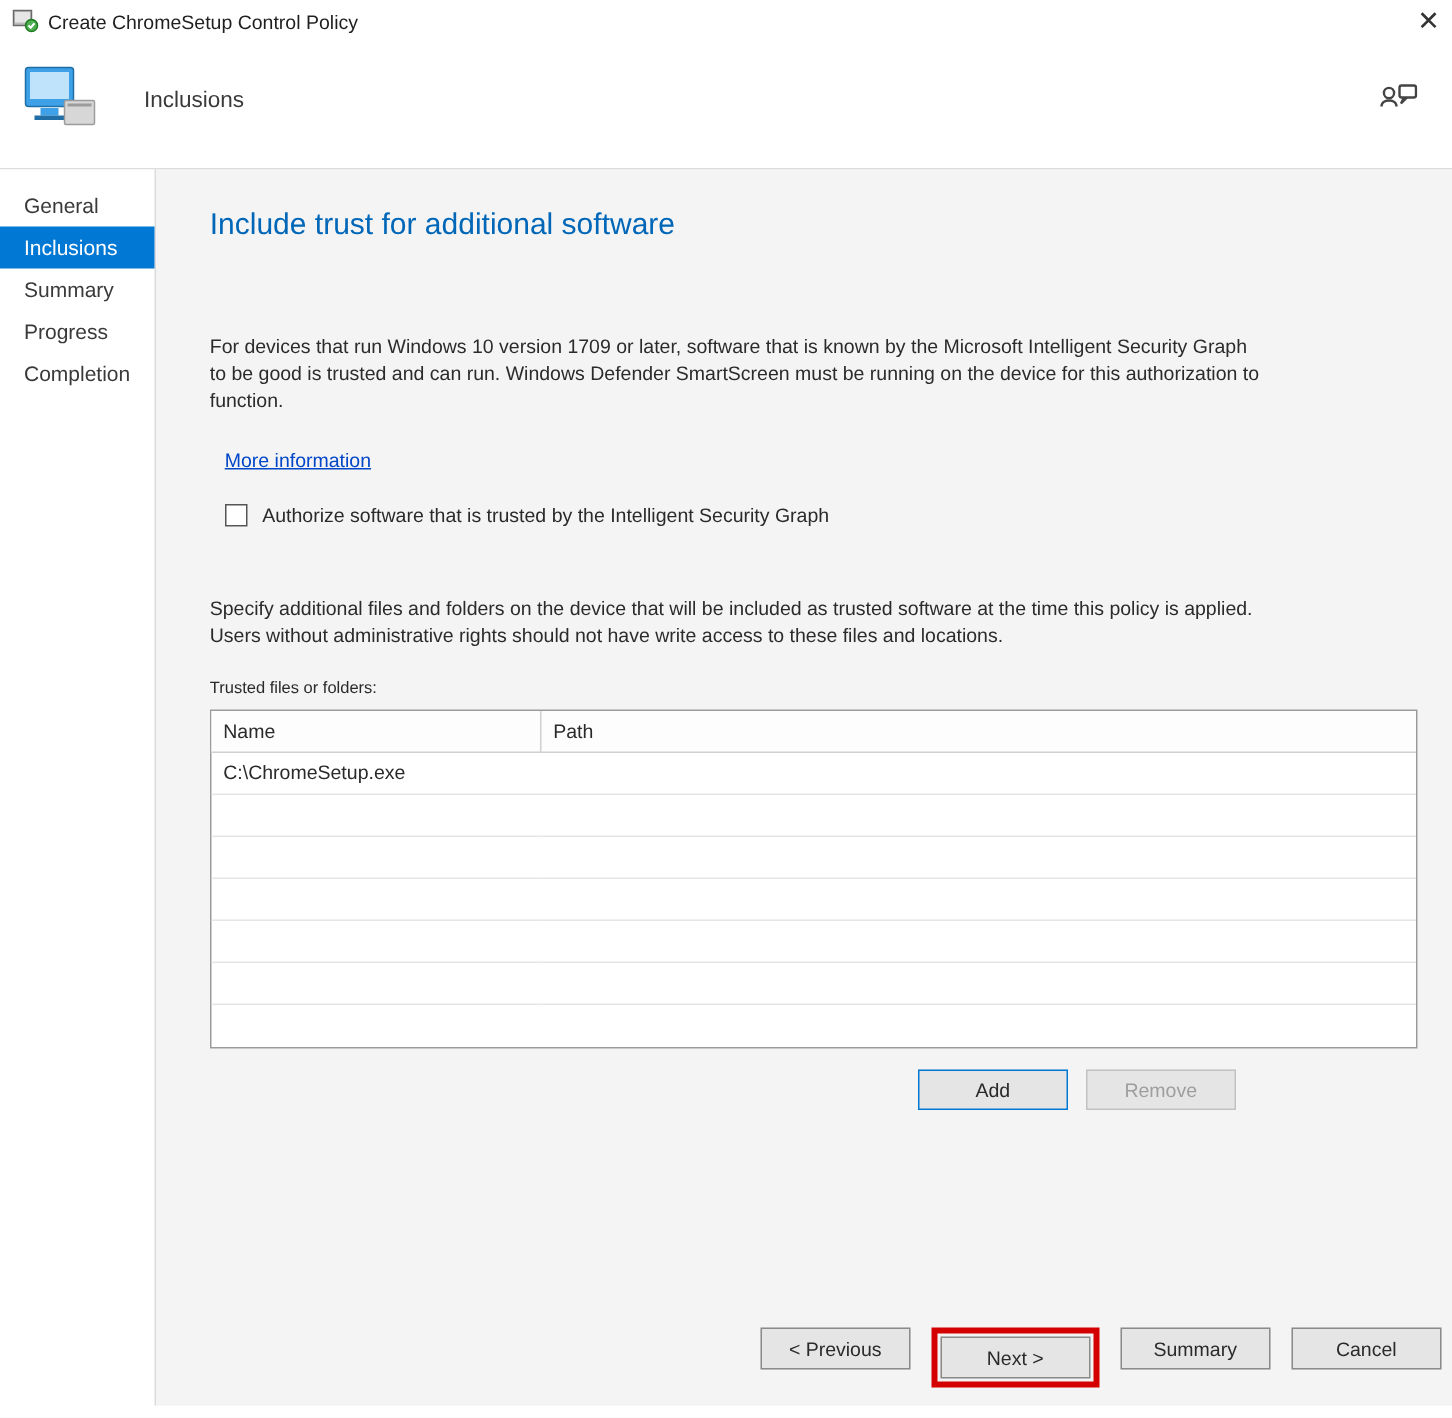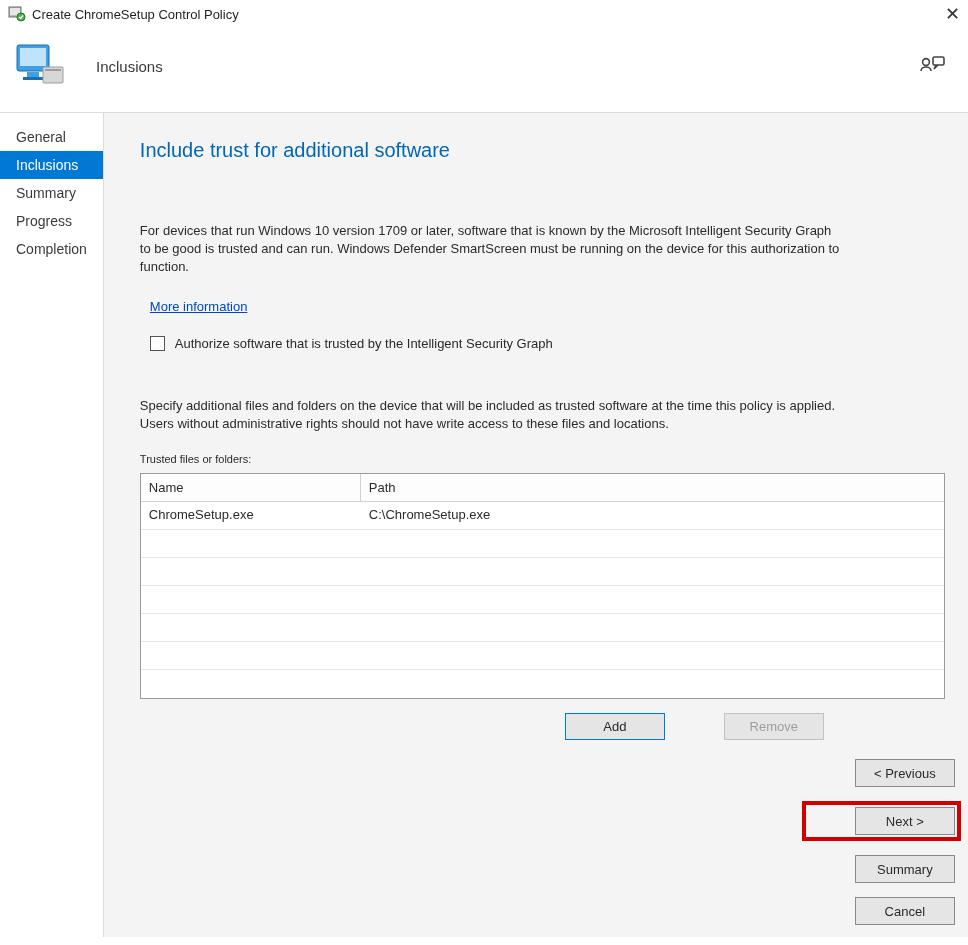--- a/index.html
+++ b/index.html
@@ -171,40 +171,38 @@
 .btn {
   min-width: 100px;
   height: 27px;
   border: 1px solid #8a8a8a;
   background: #e5e5e5;
   font-size: 13px;
   display: inline-flex;
   align-items: center;
   justify-content: center;
   cursor: pointer;
-  margin-left: 47px;
 }
 .btn.primary-outline {
   border: 1.5px solid #0078d4;
 }
 .btn.disabled {
   color: #9e9e9e;
   border-color: #c2c2c2;
   cursor: default;
 }
 
 
 .wizard-footer {
   position: absolute;
   bottom: 12px;
   right: 20px;
   display: flex;
   gap: 14px;
-  align-items: center;
-  flex-direction: column;
+  align-items: flex-start;
 }
 .wizard-footer .btn { min-width: 100px; height: 28px; }
 .highlight-box {
   border: 4px solid #d40000;
   padding: 2px;
   display: inline-flex;
 }
 </style>
 </head>
 <body>
@@ -268,21 +266,20 @@
     <p class="desc-text">Specify additional files and folders on the device that will be included as trusted software at the time this policy is applied. Users without administrative rights should not have write access to these files and locations.</p>
 
     <p class="files-label">Trusted files or folders:</p>
 
     <div class="grid">
       <div class="grid-header">
         <div class="col">Name</div>
         <div class="col">Path</div>
       </div>
       <div class="grid-row">
-        <div class="cell">ChromeSetup.exe</div>
         <div class="cell">C:\ChromeSetup.exe</div>
       </div>
       <div class="grid-row">
           <div class="cell"></div>
           <div class="cell"></div>
         </div>
       <div class="grid-row">
           <div class="cell"></div>
           <div class="cell"></div>
         </div>

